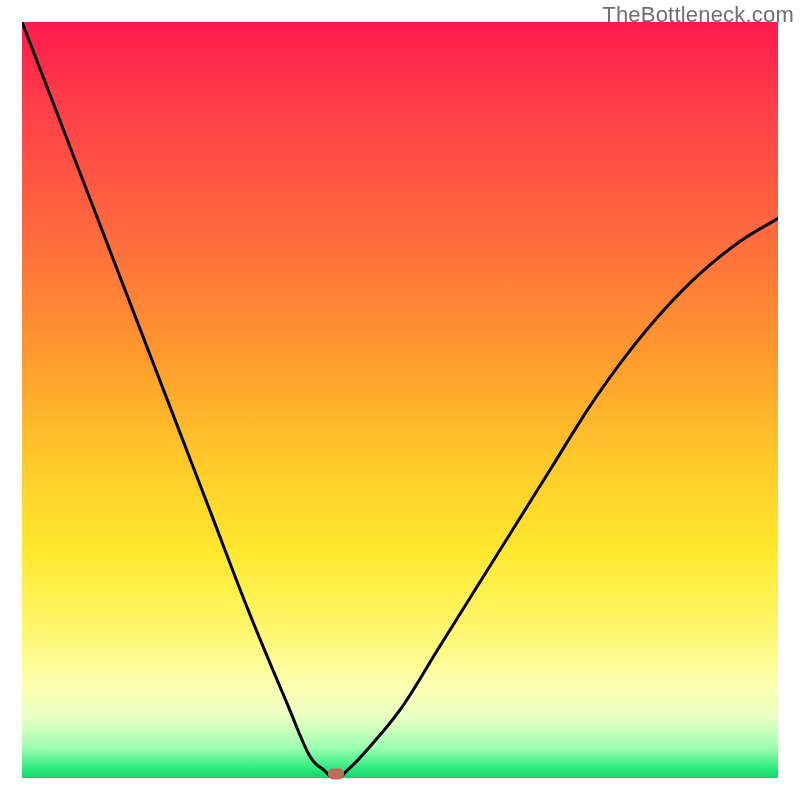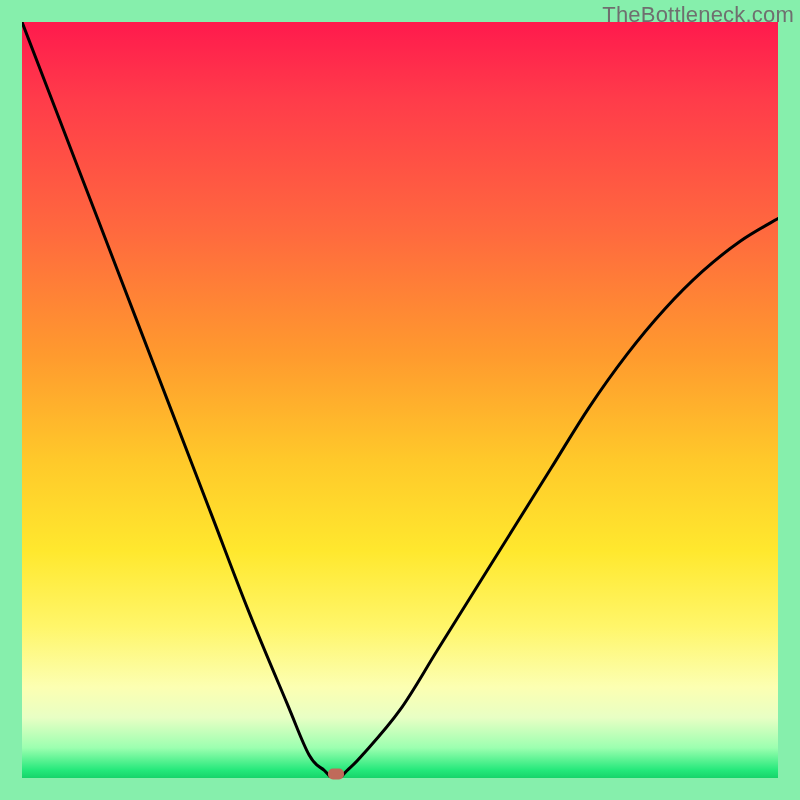--- a/index.html
+++ b/index.html
@@ -8,21 +8,21 @@
     width: 800px;
     height: 800px;
     overflow: hidden;
     background: #000;
     font-family: Arial, Helvetica, sans-serif;
   }
   .frame {
     position: relative;
     width: 800px;
     height: 800px;
-    background: #86efac;
+    background: #ffffff;
   }
   .plot-area {
     position: absolute;
     left: 22px;
     top: 22px;
     width: 756px;
     height: 756px;
     
     background: linear-gradient(
       to bottom,

